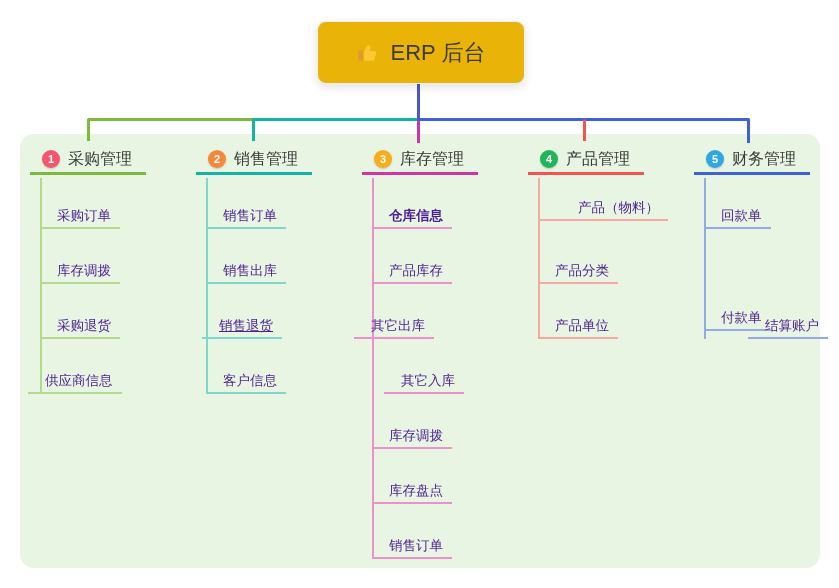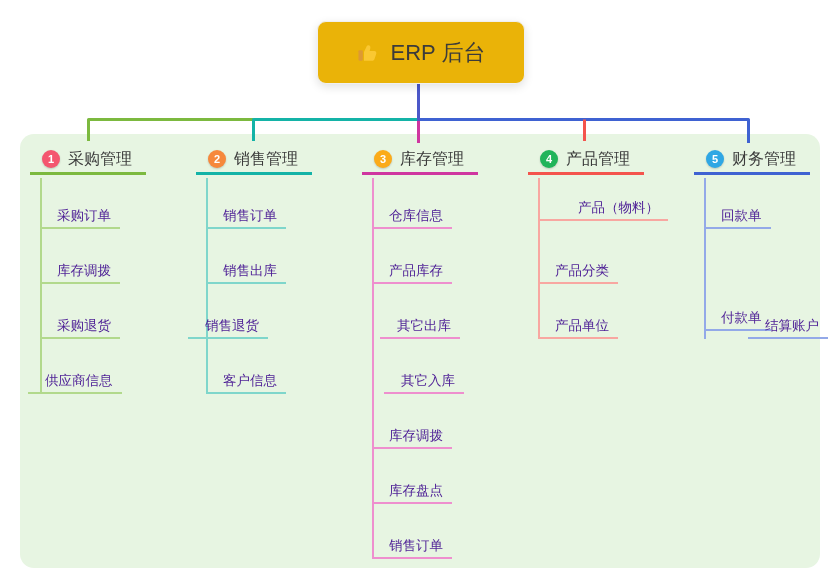--- a/index.html
+++ b/index.html
@@ -75,30 +75,30 @@
       <div class="child" style="left: 40px; top: 259px; border-bottom-color: rgb(178, 217, 140);"><span>库存调拨</span></div>
       <div class="child" style="left: 40px; top: 314px; border-bottom-color: rgb(178, 217, 140);"><span>采购退货</span></div>
       <div class="child" style="left: 28px; top: 369px; border-bottom-color: rgb(178, 217, 140);"><span>供应商信息</span></div>
       <div class="bnode" style="left: 196px; border-bottom-color: rgb(20, 179, 167);">
         <span class="badge" style="background: rgb(246, 136, 60);">2</span>
         <span>销售管理</span>
       </div>
       <div class="vline" style="left: 206px; top: 178px; height: 216px; background: rgb(127, 214, 203);"></div>
       <div class="child" style="left: 206px; top: 204px; border-bottom-color: rgb(127, 214, 203);"><span>销售订单</span></div>
       <div class="child" style="left: 206px; top: 259px; border-bottom-color: rgb(127, 214, 203);"><span>销售出库</span></div>
-      <div class="child" style="left: 188px; top: 314px; border-bottom-color: rgb(127, 214, 203);"><span>销售退货</span></div>
+      <div class="child" style="left: 202px; top: 314px; border-bottom-color: rgb(127, 214, 203); text-decoration: underline;"><span>销售退货</span></div>
       <div class="child" style="left: 206px; top: 369px; border-bottom-color: rgb(127, 214, 203);"><span>客户信息</span></div>
       <div class="bnode" style="left: 362px; border-bottom-color: rgb(207, 54, 160);">
         <span class="badge" style="background: rgb(251, 171, 25);">3</span>
         <span>库存管理</span>
       </div>
       <div class="vline" style="left: 372px; top: 178px; height: 381px; background: rgb(238, 143, 206);"></div>
-      <div class="child" style="left: 372px; top: 204px; border-bottom-color: rgb(238, 143, 206);"><span>仓库信息</span></div>
+      <div class="child" style="left: 372px; top: 204px; border-bottom-color: rgb(238, 143, 206); font-weight: bold;"><span>仓库信息</span></div>
       <div class="child" style="left: 372px; top: 259px; border-bottom-color: rgb(238, 143, 206);"><span>产品库存</span></div>
-      <div class="child" style="left: 380px; top: 314px; border-bottom-color: rgb(238, 143, 206);"><span>其它出库</span></div>
+      <div class="child" style="left: 354px; top: 314px; border-bottom-color: rgb(238, 143, 206);"><span>其它出库</span></div>
       <div class="child" style="left: 384px; top: 369px; border-bottom-color: rgb(238, 143, 206);"><span>其它入库</span></div>
       <div class="child" style="left: 372px; top: 424px; border-bottom-color: rgb(238, 143, 206);"><span>库存调拨</span></div>
       <div class="child" style="left: 372px; top: 479px; border-bottom-color: rgb(238, 143, 206);"><span>库存盘点</span></div>
       <div class="child" style="left: 372px; top: 534px; border-bottom-color: rgb(238, 143, 206);"><span>销售订单</span></div>
       <div class="bnode" style="left: 528px; border-bottom-color: rgb(244, 84, 77);">
         <span class="badge" style="background: rgb(33, 180, 90);">4</span>
         <span>产品管理</span>
       </div>
       <div class="vline" style="left: 538px; top: 178px; height: 161px; background: rgb(248, 167, 161);"></div>
       <div class="child" style="left: 538px; top: 196px; border-bottom-color: rgb(248, 167, 161); padding-left: 40px;"><span>产品（物料）</span></div>

